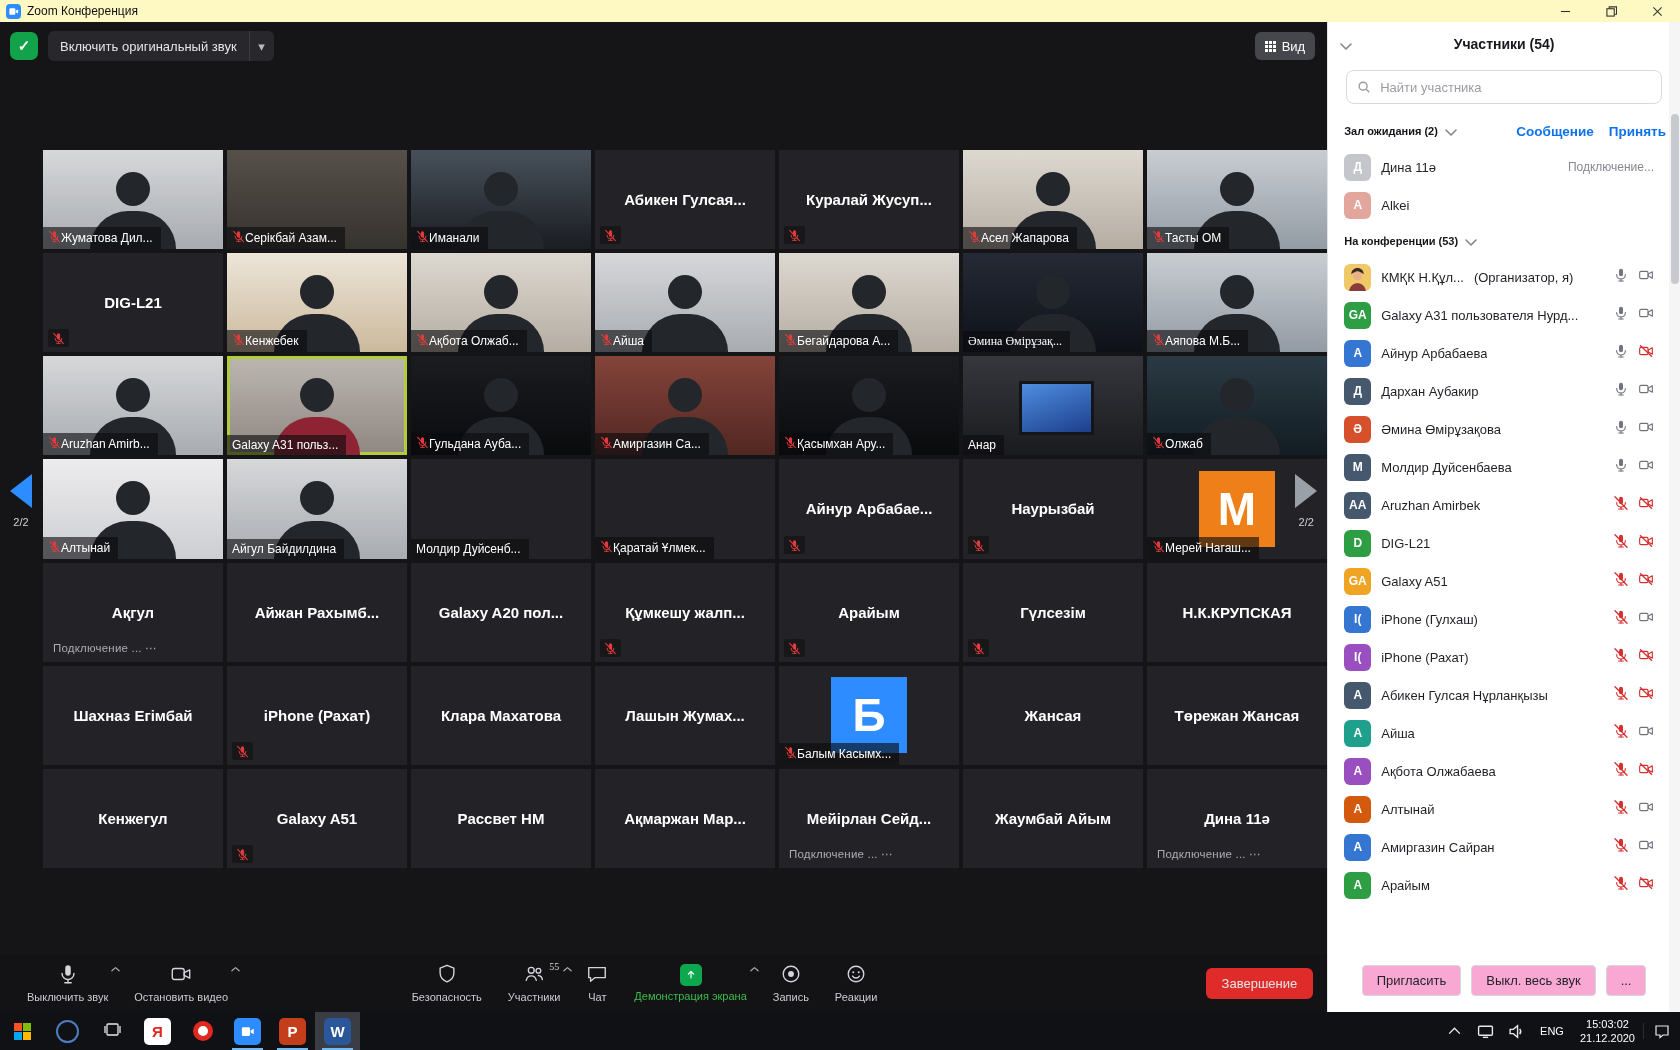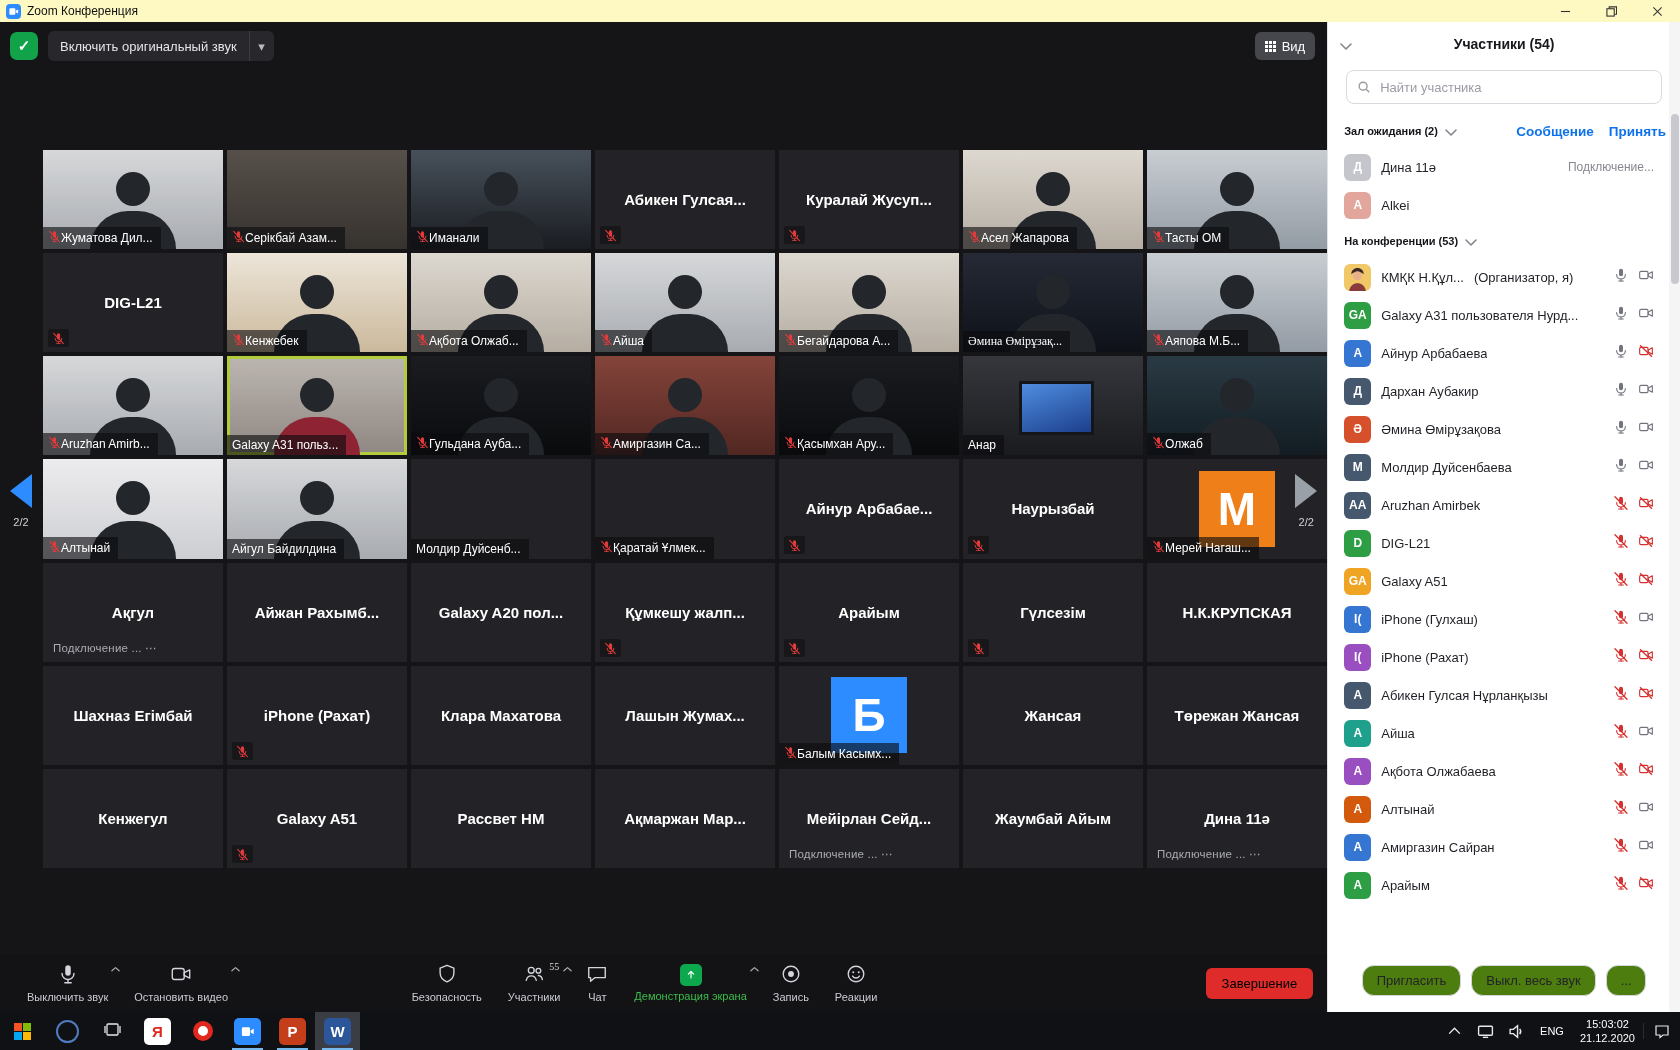--- a/index.html
+++ b/index.html
@@ -72,21 +72,21 @@
   .tbgroup{display:flex;height:100%;}
   .tbcenter{margin:0 auto;}
   .tbitem{position:relative;display:flex;flex-direction:column;align-items:center;justify-content:center;gap:4px;color:#c9cbd2;font-size:11px;padding:0 13px;height:100%;white-space:nowrap;}
   .tbitem svg{width:22px;height:22px;fill:none;stroke:#d4d6dc;stroke-width:1.5;stroke-linecap:round;stroke-linejoin:round;}
   .tbitem .caret{position:absolute;top:8px;right:1px;}
   .caret svg{width:9px;height:6px;fill:none;stroke:#a9abb3;stroke-width:1.4;}
   .tbitem .badge{position:absolute;top:7px;right:14px;font-size:10px;color:#d4d6dc;font-family:Liberation Serif, serif;}
   .shareico{width:22px;height:22px;border-radius:5px;background:#0da84e;display:flex;align-items:center;justify-content:center;}
   .shareico svg{width:14px;height:14px;stroke:#fff;stroke-width:2;}
   .tbitem.accent{color:#3dbd4a;}
-  .endbtn{margin-left:auto;background:#e02b2b;color:#000000;font-size:13px;border:none;border-radius:6px;padding:8px 16px;}
+  .endbtn{margin-left:auto;background:#e02b2b;color:#e5e5e5;font-size:13px;border:none;border-radius:6px;padding:8px 16px;}
 
   
   .sb-head{height:44px;display:flex;align-items:center;justify-content:center;position:relative;font-weight:bold;font-size:14px;color:#17171d;flex:none;}
   .sb-collapse{position:absolute;left:12px;top:15px;}
   .chevsvg{width:12px;height:8px;fill:none;stroke:#85878f;stroke-width:1.6;stroke-linecap:round;stroke-linejoin:round;}
   .sb-search{margin:4px 18px 10px;height:32px;border:1px solid #d9dadf;border-radius:8px;display:flex;align-items:center;gap:7px;padding:0 10px;flex:none;}
   .sb-search svg{width:14px;height:14px;fill:none;stroke:#9a9ca3;stroke-width:1.6;}
   .sb-search input{border:0;outline:0;flex:1;font-size:13px;color:#333;font-family:inherit;background:transparent;}
   .sb-search input::placeholder{color:#9a9ca3;}
   .sb-sec{display:flex;align-items:center;gap:7px;padding:8px 14px 8px 16px;flex:none;}
@@ -96,21 +96,21 @@
   .sb-list{flex:none;}
   .prow{height:38px;display:flex;align-items:center;gap:10px;padding:0 26px 0 16px;}
   .avatar{width:27px;height:27px;border-radius:6px;flex:none;display:flex;align-items:center;justify-content:center;color:#fff;font-size:12px;font-weight:bold;overflow:hidden;}
   .avatar svg{width:100%;height:100%;}
   .rname{font-size:13px;color:#1f2026;white-space:nowrap;overflow:hidden;text-overflow:ellipsis;}
   .rsuffix{font-size:13px;color:#1f2026;white-space:nowrap;}
   .rstatus{margin-left:auto;color:#86888f;font-size:12px;white-space:nowrap;}
   .ricons{margin-left:auto;display:flex;align-items:center;gap:9px;}
   .ricons svg{width:16px;height:16px;}
   .sb-footer{margin-top:auto;display:flex;justify-content:center;gap:10px;padding:12px 0 16px;flex:none;}
-  .fbtn{background:#4d7c0f;border:1px solid #d6d7dc;border-radius:12px;padding:7px 14px;font-size:13px;color:#232429;font-family:inherit;white-space:nowrap;margin-top:28px;}
+  .fbtn{background:#f9a8d4;border:1px solid #d6d7dc;border-radius:4px;padding:7px 14px;font-size:13px;color:#232429;font-family:inherit;white-space:nowrap;margin-top:28px;}
   .sb-scroll{position:absolute;right:0;top:0;width:11px;height:100%;background:#f5f5f6;}
   .sb-thumb{position:absolute;right:1px;top:92px;width:8px;height:170px;border-radius:4px;background:#c7c9ce;}
 
   
   .taskbar{height:38px;background:#101114;display:flex;align-items:stretch;color:#fff;position:relative;}
   .slot{width:45px;display:flex;align-items:center;justify-content:center;position:relative;flex:none;}
   .slot.active::after{content:"";position:absolute;left:7px;right:7px;bottom:0;height:2px;background:#76b9ed;}
   .slot.focused{background:#3a3d44;}
   .winlogo{display:grid;grid-template-columns:8px 8px;grid-template-rows:8px 8px;gap:1px;}
   .winlogo i{display:block;}

